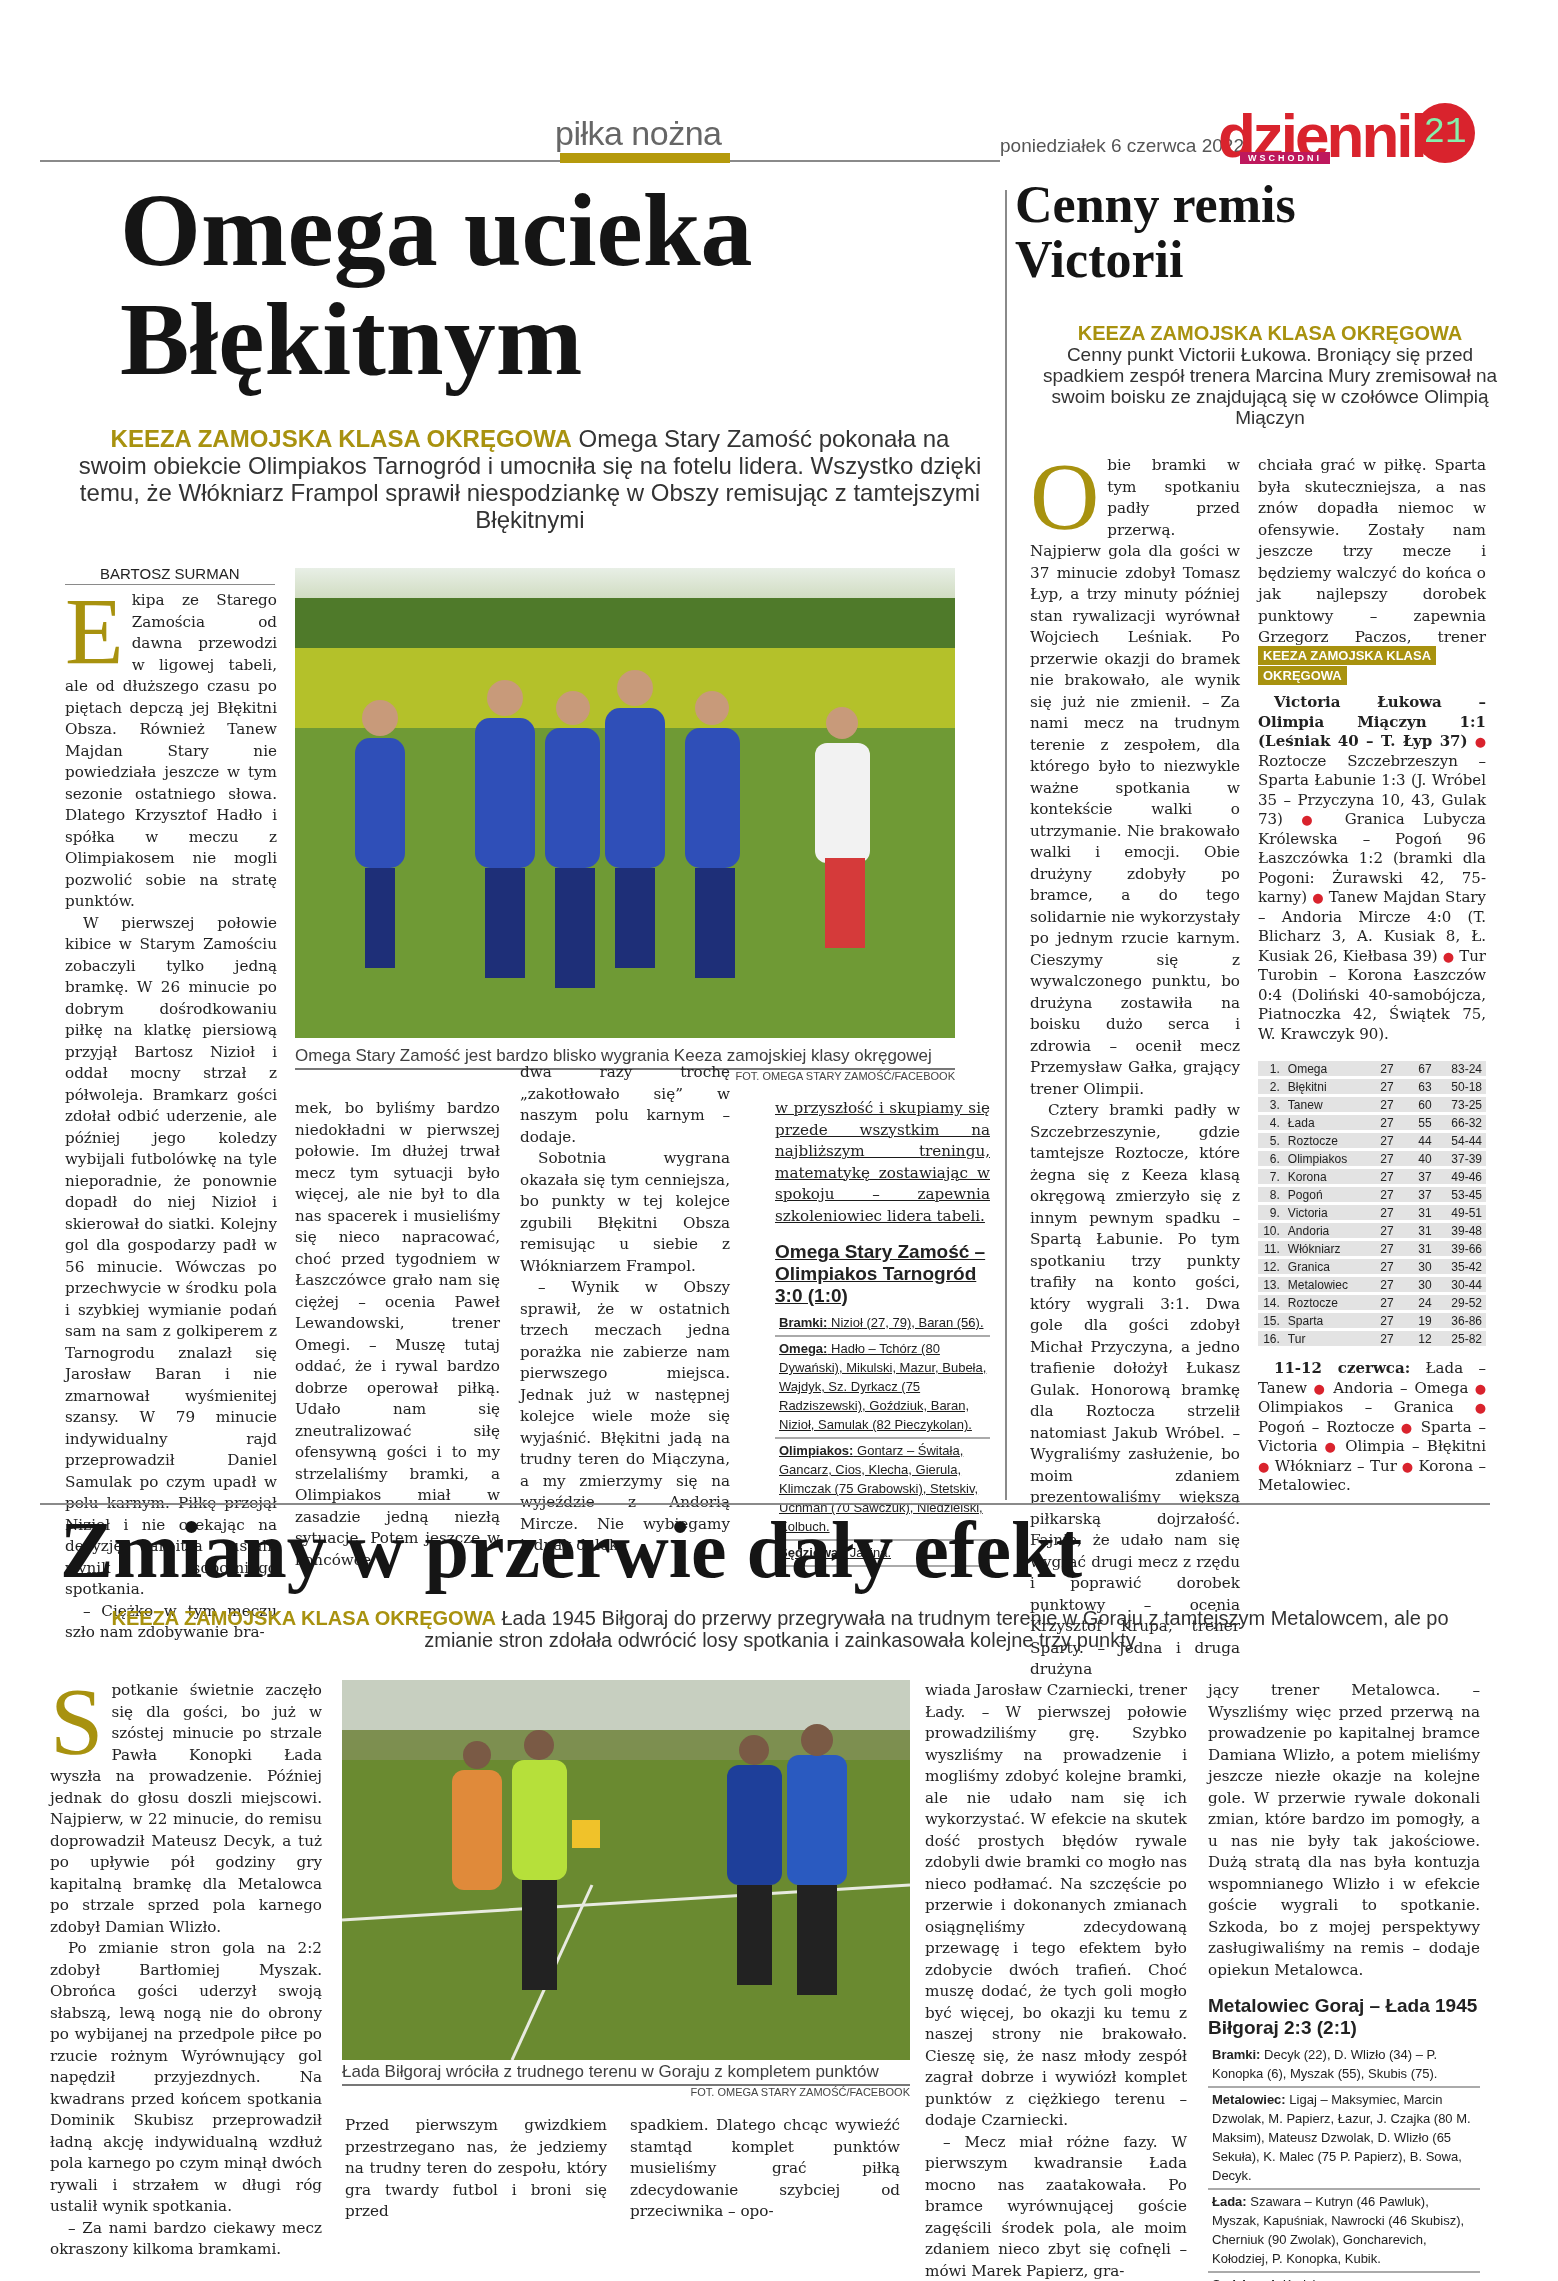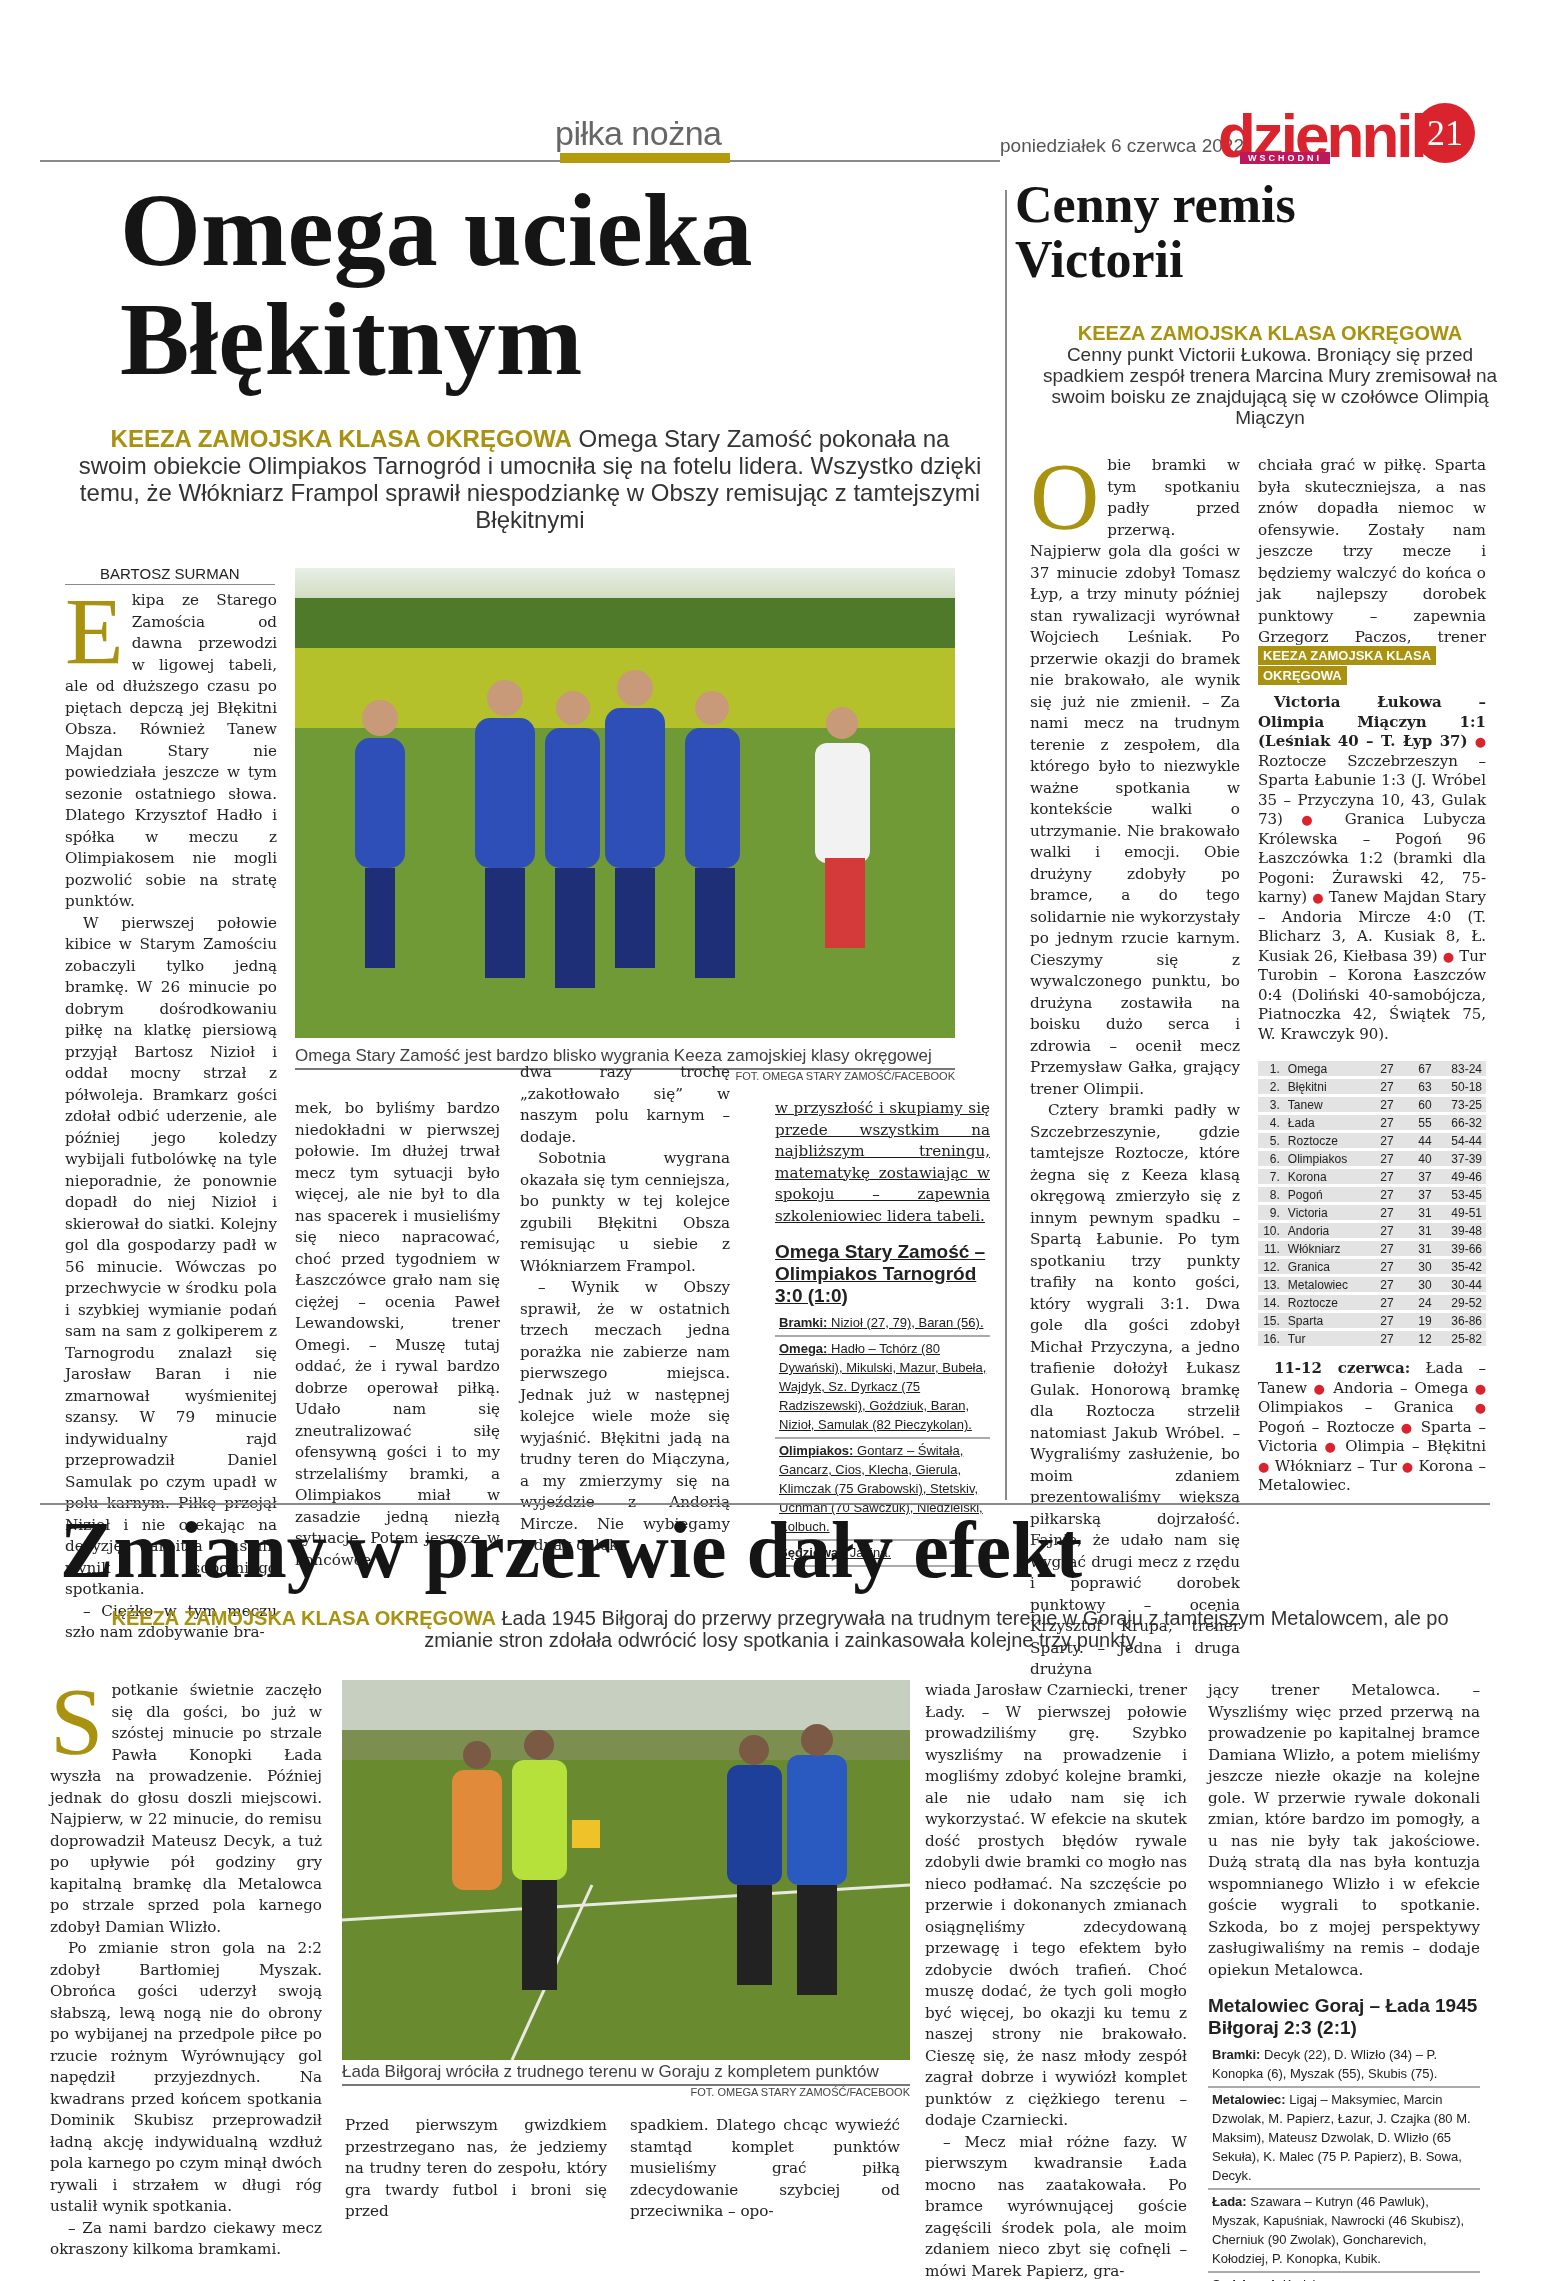--- a/index.html
+++ b/index.html
@@ -7,21 +7,21 @@
   .abs { position: absolute; }
   .sans { font-family: "Liberation Sans", sans-serif; }
   .hline { position: absolute; height: 2px; background: #8a8a8a; }
   .vline { position: absolute; width: 2px; background: #8a8a8a; }
 
   .section-label { left: 555px; top: 114px; font-family: "Liberation Sans", sans-serif; font-size: 34px; color: #666; letter-spacing: -0.5px; }
   .section-bar { left: 560px; top: 153px; width: 170px; height: 10px; background: #b59a0c; }
   .date { left: 1000px; top: 135px; font-family: "Liberation Sans", sans-serif; font-size: 19px; color: #555; }
   .logo { left: 1218px; top: 105px; font-family: "Liberation Sans", sans-serif; font-weight: bold; font-size: 62px; color: #d9232d; letter-spacing: -3px; line-height: 62px; }
   .logo-sub { left: 1240px; top: 152px; background: #be185d; color: #fff; font-family: "Liberation Sans", sans-serif; font-size: 9px; font-weight: bold; letter-spacing: 3px; padding: 1px 8px; }
-  .page-num { left: 1415px; top: 103px; width: 60px; height: 60px; border-radius: 50%; background: #d9232d; color: #ffffff; font-family: Liberation Serif, serif; font-size: 36px; text-align: center; line-height: 60px; }
+  .page-num { left: 1415px; top: 103px; width: 60px; height: 60px; border-radius: 50%; background: #d9232d; color: #86efac; font-family: Liberation Mono, monospace; font-size: 36px; text-align: center; line-height: 60px; }
 
   .headline { font-family: "Liberation Serif", serif; font-weight: bold; color: #151515; text-align: left; line-height: 1.05; }
   .lead { font-family: "Liberation Sans", sans-serif; text-align: center; color: #333; }
   .lead .kicker { font-weight: bold; color: #a8920f; }
   .body-col { font-family: "DejaVu Serif", serif; font-size: 15.2px; line-height: 21.5px; text-align: justify; color: #222; }
   .body-col p { text-indent: 18px; }
   .dropcap { float: left; font-family: "Liberation Serif", serif; color: #a8920f; font-size: 96px; line-height: 76px; margin: 4px 8px 0 0; }
   .photo { position: absolute; overflow: hidden; }
   .caption { font-family: "Liberation Sans", sans-serif; font-size: 17px; color: #404040; border-bottom: 2px solid #777; padding-bottom: 2px; }
   .credit { font-family: "Liberation Sans", sans-serif; font-size: 11px; color: #444; text-align: right; }

